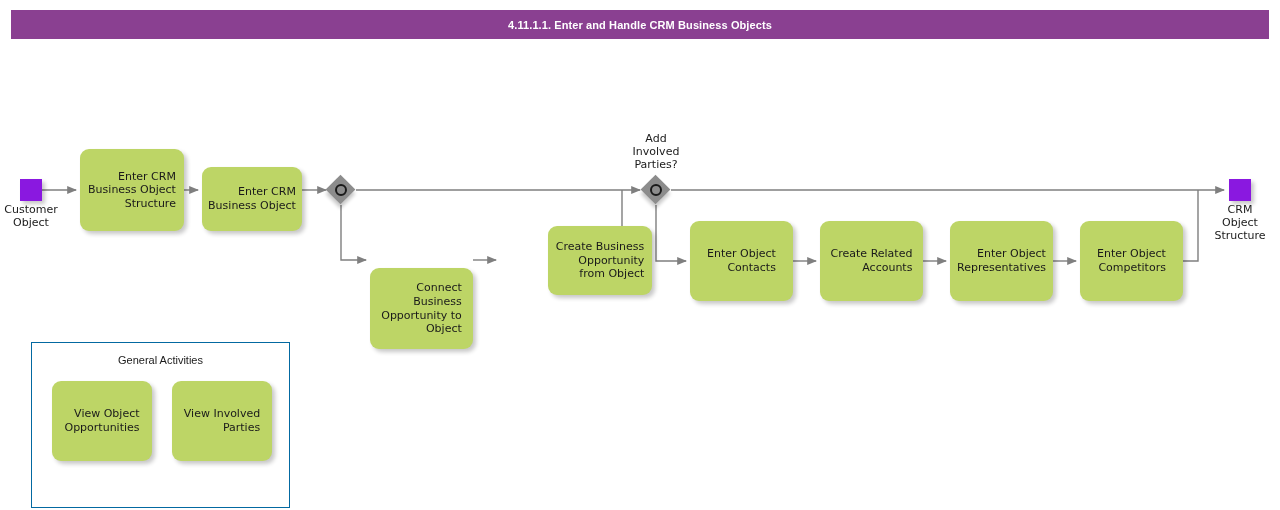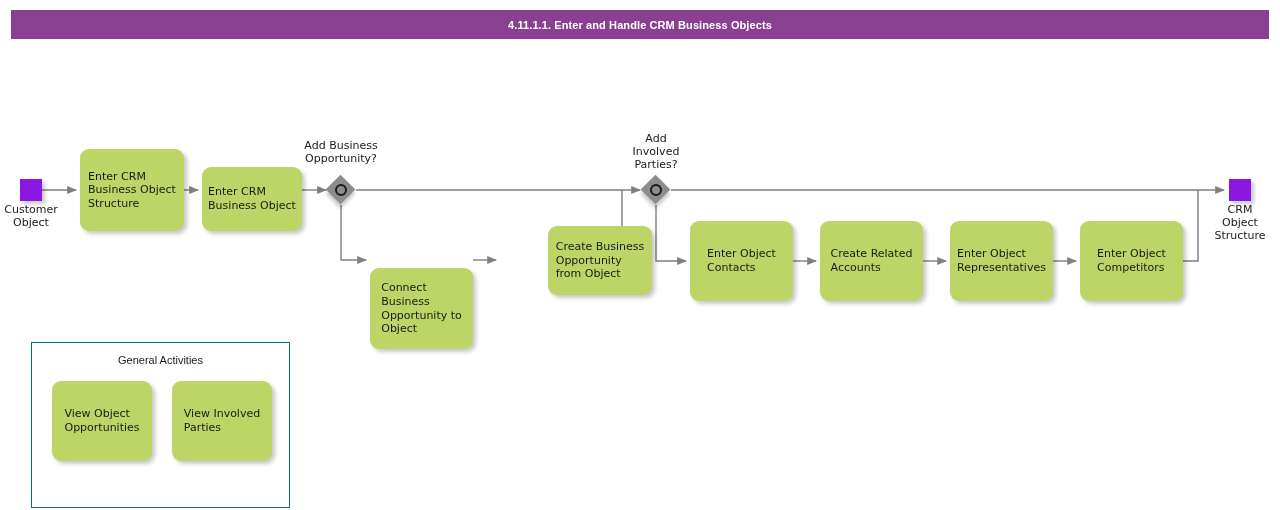--- a/index.html
+++ b/index.html
@@ -56,21 +56,21 @@
 
   
   .task {
     position: absolute;
     background: #bdd566;
     border-radius: 9px;
     box-shadow: 3px 3px 4px rgba(0,0,0,0.22);
     display: flex;
     align-items: center;
     justify-content: center;
-    text-align: left;
+    text-align: right;
     box-sizing: border-box;
     padding: 3px 5px;
   }
   .task .task-label {
     color: #1a1a1a;
     font-family: "DejaVu Sans", sans-serif;
     font-size: 11px;
     line-height: 13.6px;
     white-space: pre-line;
   }
@@ -205,22 +205,20 @@
     <span class="task-label">Enter CRM
 Business Object
 Structure</span>
   </div>
 
   <div class="task" style="left:202px; top:167px; width:100px; height:64px;">
     <span class="task-label">Enter CRM
 Business Object</span>
   </div>
 
-  <div class="gateway-label" style="left:271px; top:139px; width:140px;">Add Business
-Opportunity?</div>
   <div class="gateway" style="left:326px; top:175px;">
     <div class="gw-diamond"></div>
     <div class="gw-ring"></div>
   </div>
 
   <div class="task" style="left:370px; top:220px; width:103px; height:81px;margin-top:48px;">
     <span class="task-label">Connect
 Business
 Opportunity to
 Object</span>

